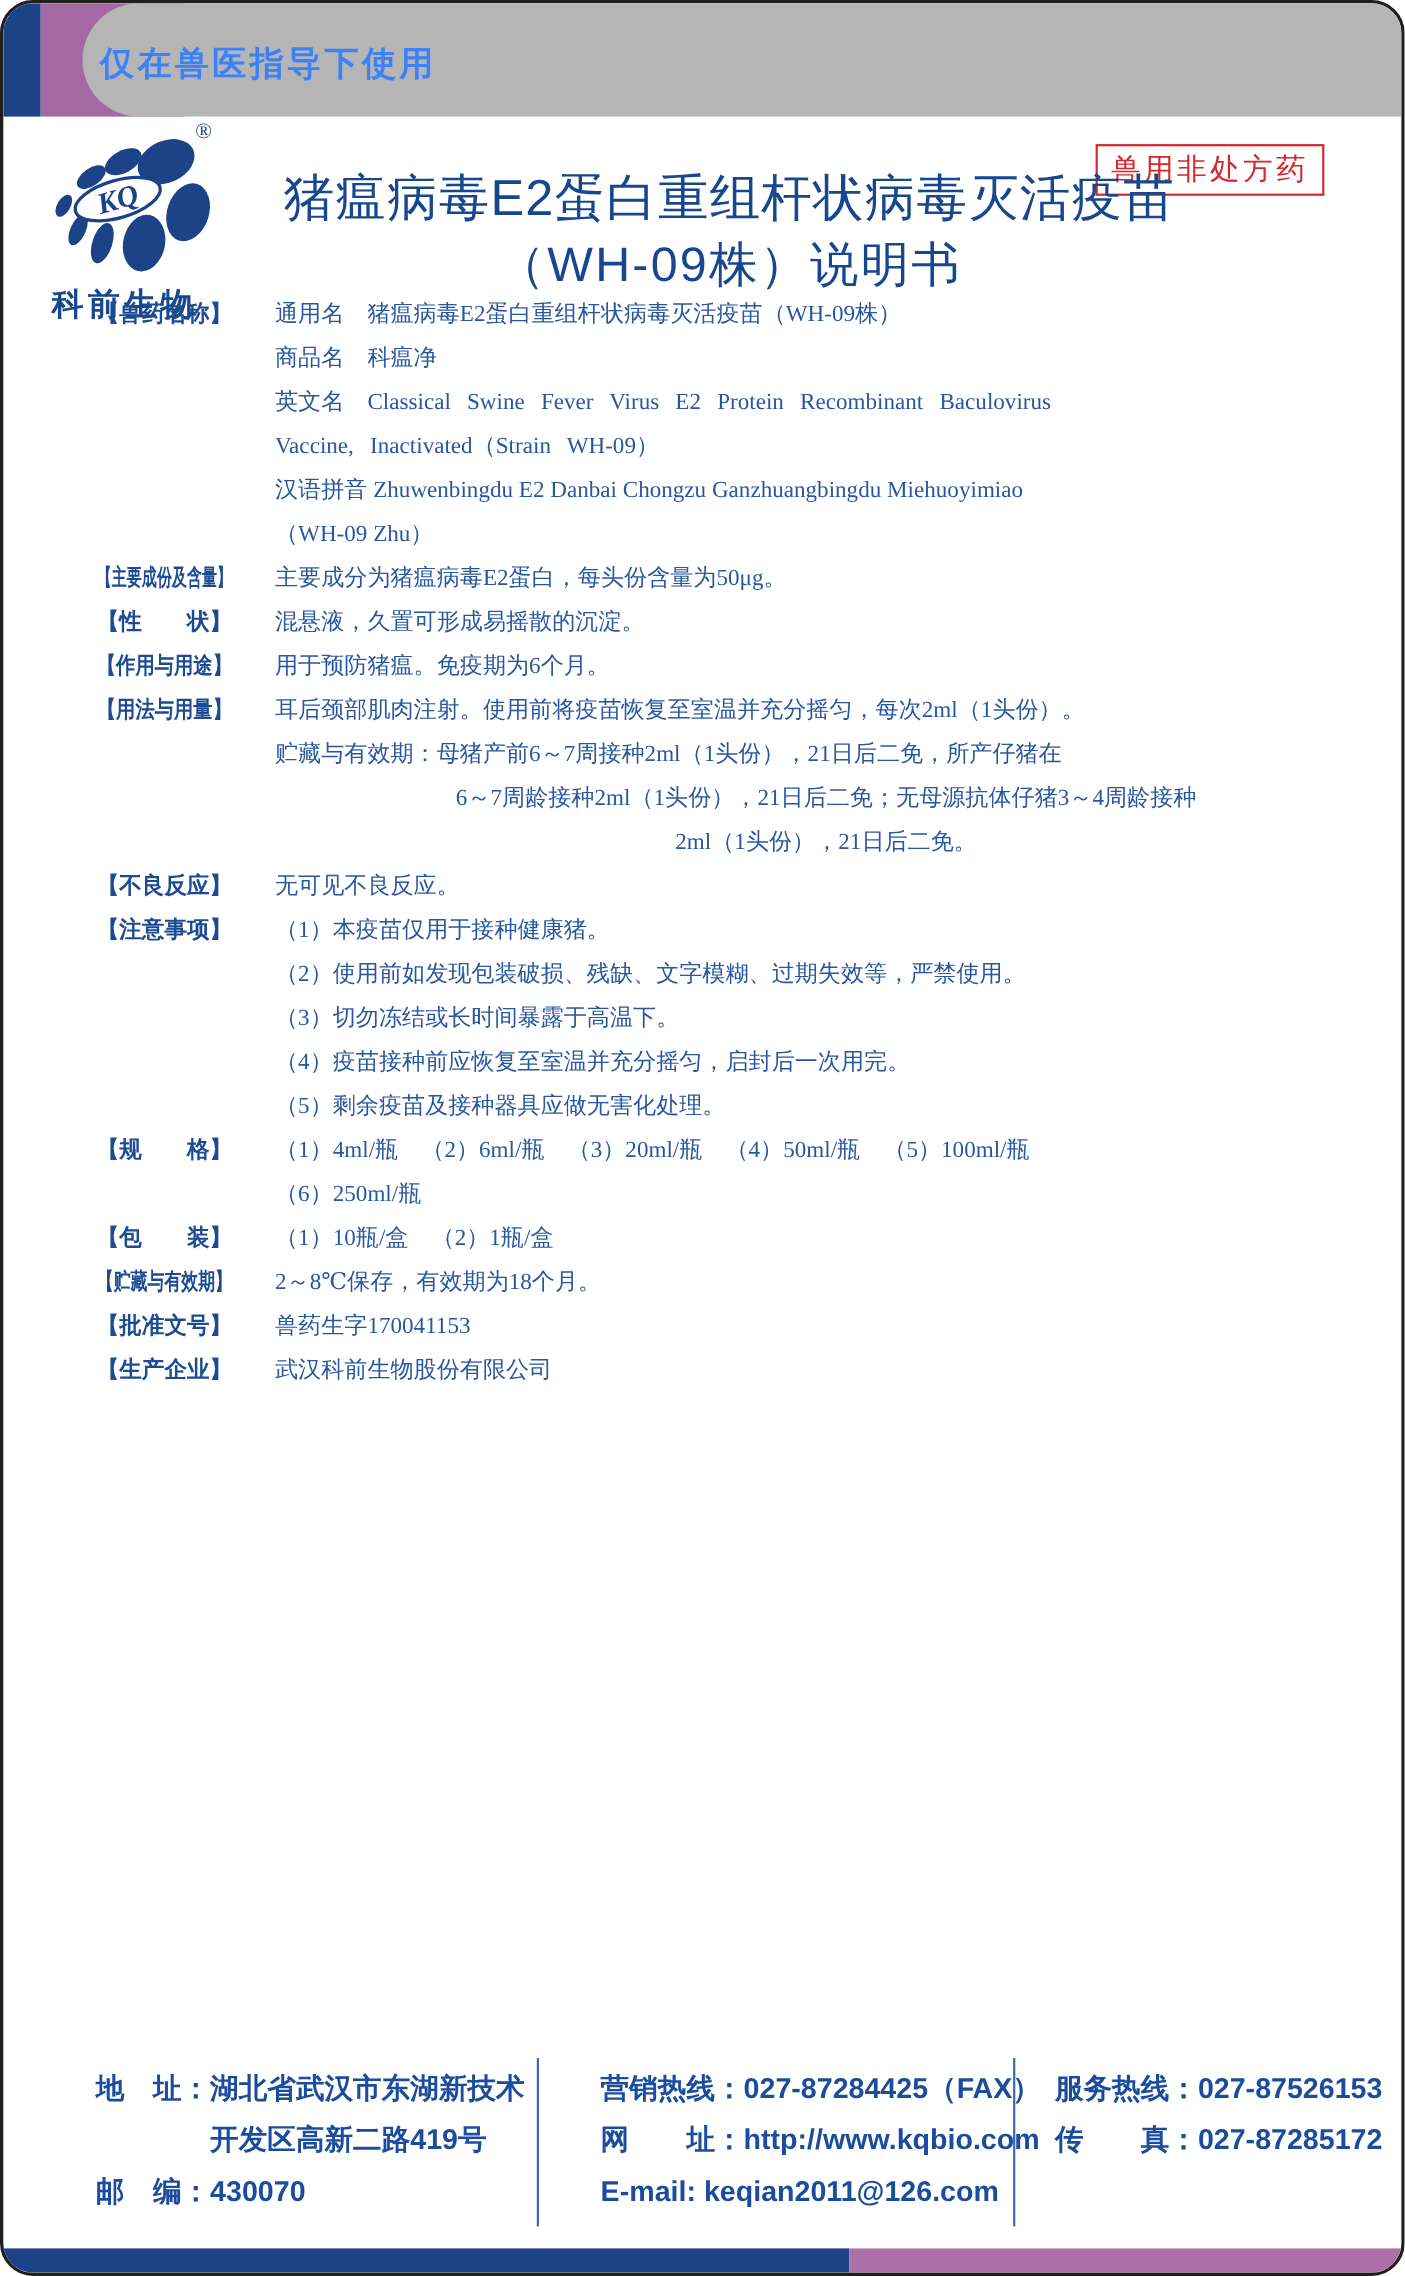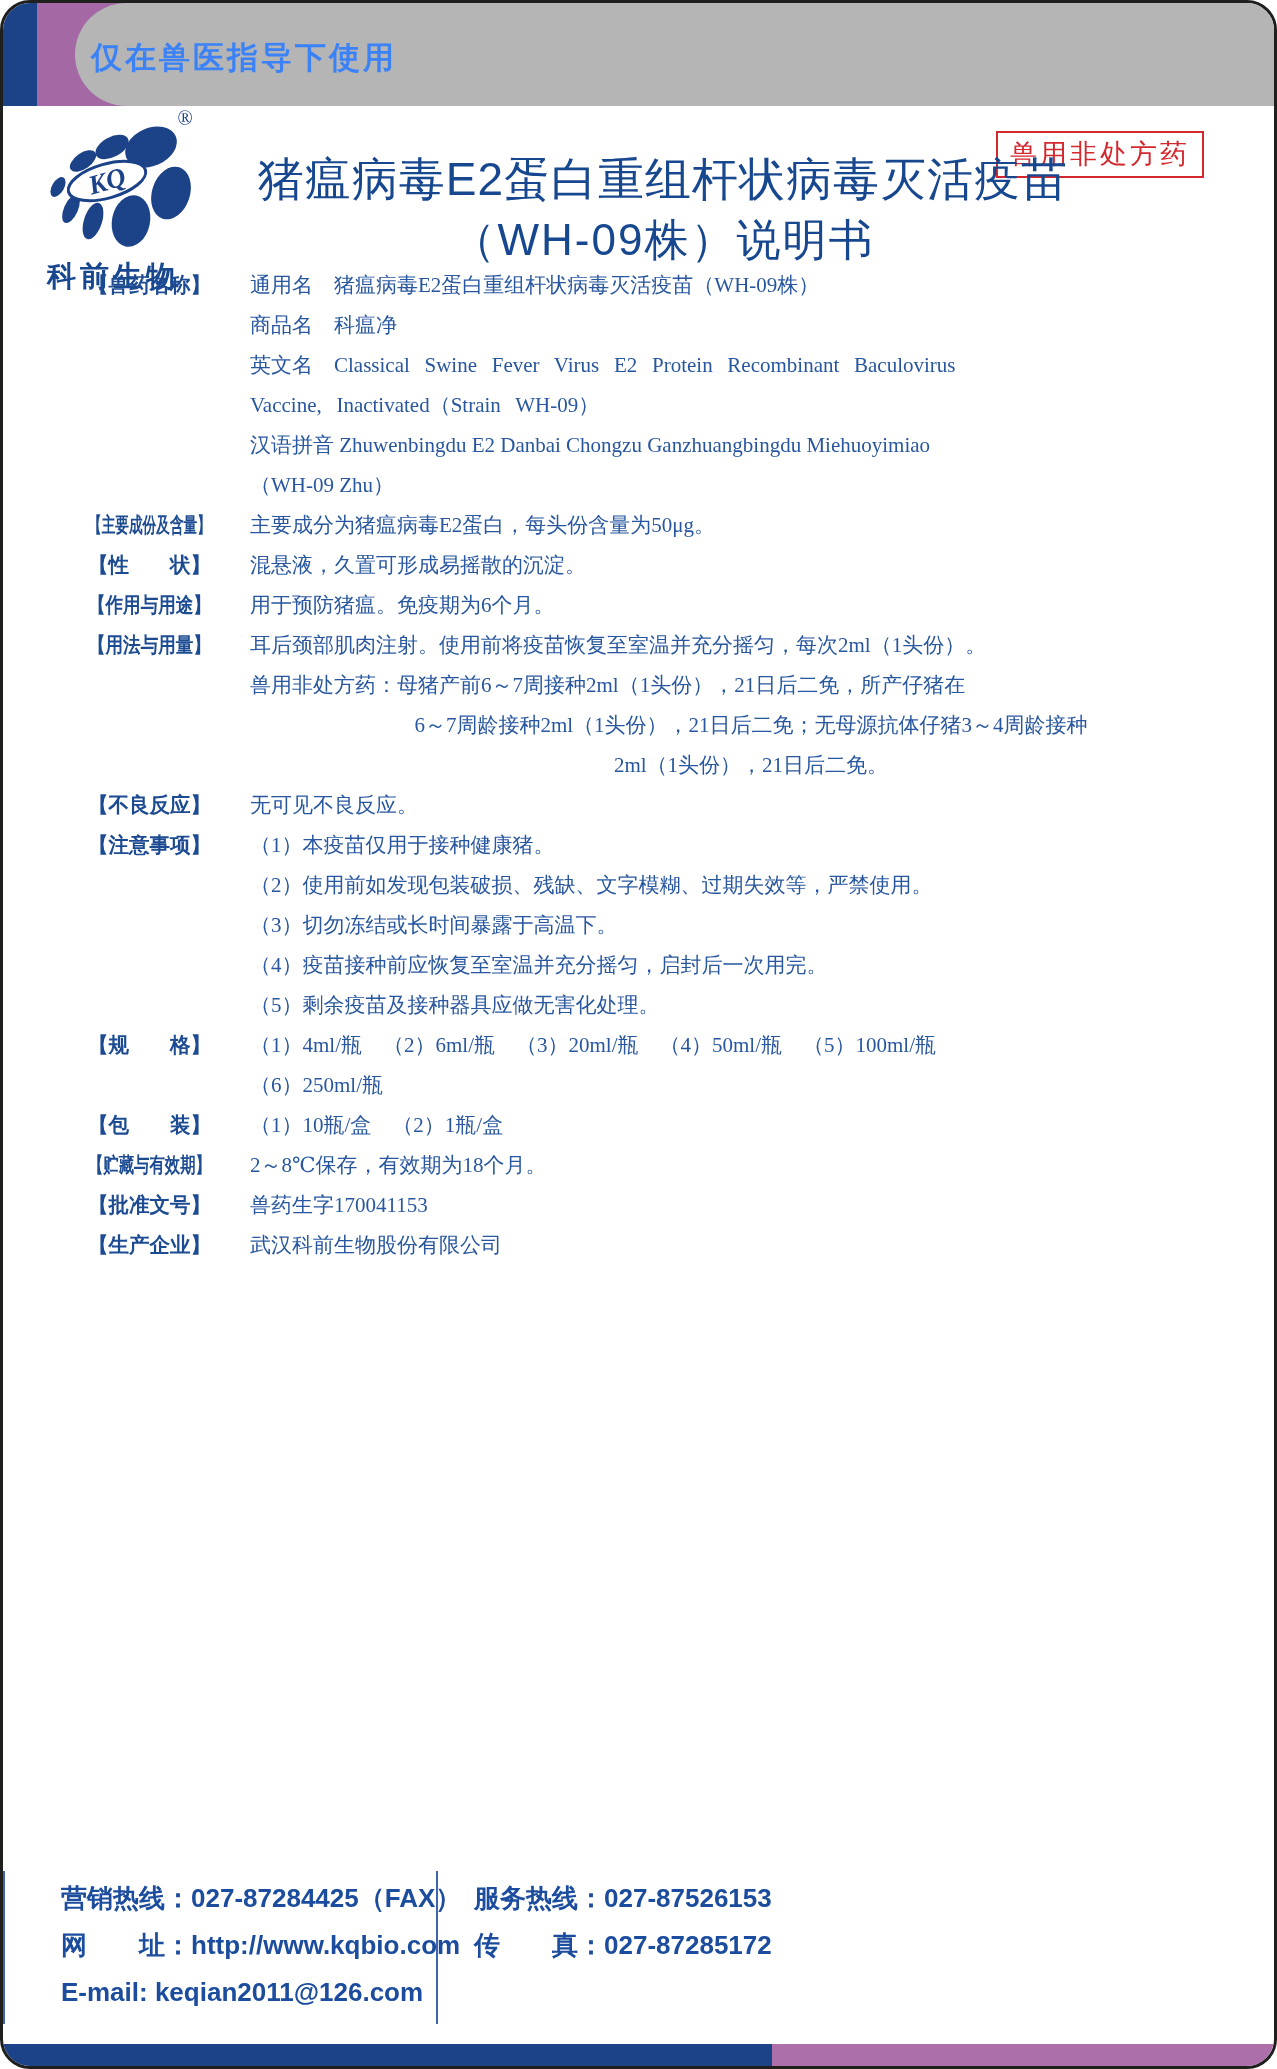--- a/index.html
+++ b/index.html
@@ -125,21 +125,21 @@
       <div class="row">
         <div class="row-label"><span class="lab-in" style="transform: scaleX(0.835979);">【作用与用途】</span></div>
         <div class="row-text">用于预防猪瘟。免疫期为6个月。</div>
       </div>
       <div class="row">
         <div class="row-label"><span class="lab-in" style="transform: scaleX(0.835979);">【用法与用量】</span></div>
         <div class="row-text">耳后颈部肌肉注射。使用前将疫苗恢复至室温并充分摇匀，每次2ml（1头份）。</div>
       </div>
       <div class="row">
         <div class="row-label"><span class="lab-in"></span></div>
-        <div class="row-text">兽用非处方药：母猪产前6～7周接种2ml（1头份），21日后二免，所产仔猪在</div>
+        <div class="row-text">贮藏与有效期：母猪产前6～7周接种2ml（1头份），21日后二免，所产仔猪在</div>
       </div>
       <div class="row">
         <div class="row-label"><span class="lab-in"></span></div>
         <div class="row-text indent">6～7周龄接种2ml（1头份），21日后二免；无母源抗体仔猪3～4周龄接种</div>
       </div>
       <div class="row">
         <div class="row-label"><span class="lab-in"></span></div>
         <div class="row-text indent">2ml（1头份），21日后二免。</div>
       </div>
       <div class="row">
@@ -186,20 +186,25 @@
         <div class="row-label"><span class="lab-in" style="transform: scaleX(0.975309);">【批准文号】</span></div>
         <div class="row-text">兽药生字170041153</div>
       </div>
       <div class="row">
         <div class="row-label"><span class="lab-in" style="transform: scaleX(0.975309);">【生产企业】</span></div>
         <div class="row-text">武汉科前生物股份有限公司</div>
       </div>
     </div>
 
   <div class="footer">
+    <div class="fcol fcol-1">
+        <div class="fline">地　址：湖北省武汉市东湖新技术</div>
+        <div class="fline indent">开发区高新二路419号</div>
+        <div class="fline">邮　编：430070</div>
+      </div>
     <div class="fcol fcol-2">
         <div class="fline">营销热线：027-87284425（FAX）</div>
         <div class="fline">网　　址：http://www.kqbio.com</div>
         <div class="fline">E-mail: keqian2011@126.com</div>
       </div>
     <div class="fcol fcol-3">
         <div class="fline">服务热线：027-87526153</div>
         <div class="fline">传　　真：027-87285172</div>
       </div>
   </div>

